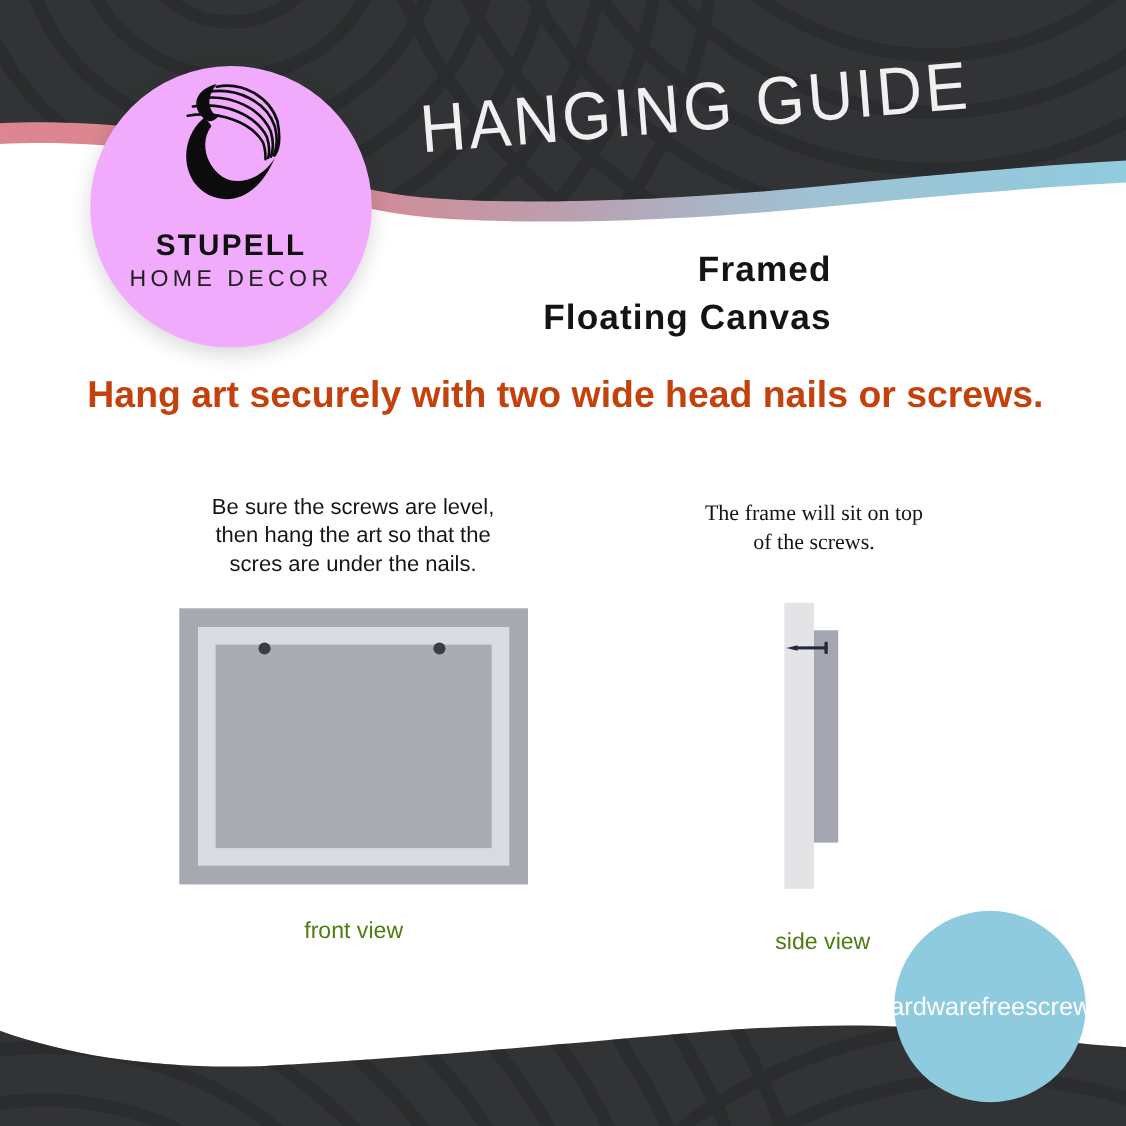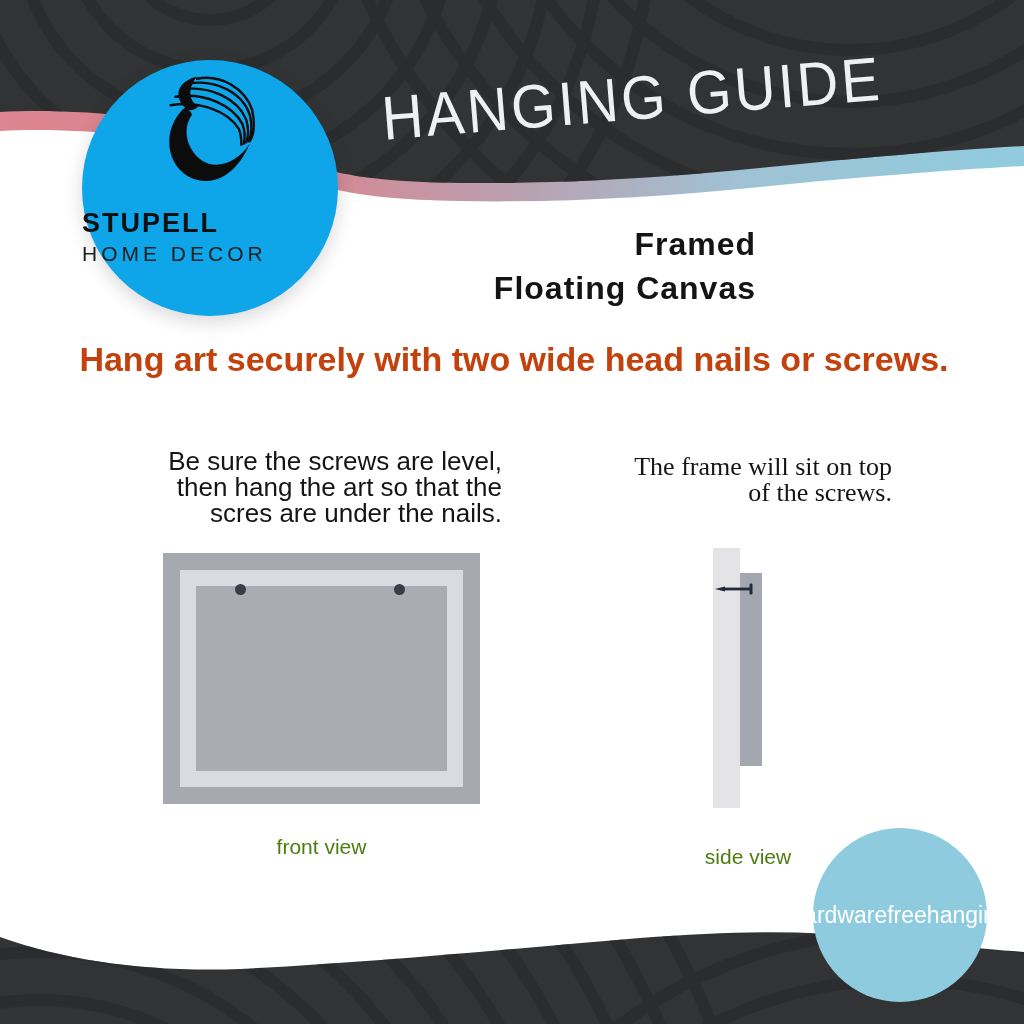--- a/index.html
+++ b/index.html
@@ -15,22 +15,22 @@
   .hanging-title{
     position:absolute;left:337px;top:50px;width:590px;height:96px;
     display:flex;align-items:center;justify-content:center;
     margin:0;font-size:57px;font-weight:500;letter-spacing:3px;
     color:var(--heading-white,#f0eff1);
     transform:rotate(-4.6deg) scaleY(1.08);transform-origin:center;
     white-space:nowrap;
   }
   .logo-circle{
     position:absolute;left:82px;top:60px;width:256px;height:256px;border-radius:50%;
-    background:#0ea5e9;box-shadow:0 6px 18px rgba(40,40,45,.18);
-    text-align:left;
+    background:#f0abfc;box-shadow:0 6px 18px rgba(40,40,45,.18);
+    text-align:center;
   }
   .logo-swoosh{position:absolute;left:66px;top:14px;width:122px;height:120px;}
   .brand-name{
     position:absolute;left:0;right:0;top:148px;
     font-size:27px;font-weight:600;letter-spacing:2px;color:#101010;
   }
   .brand-tagline{
     position:absolute;left:0;right:0;top:182px;
     font-size:21px;font-weight:400;letter-spacing:4px;color:#1f1f1f;
   }
@@ -40,21 +40,21 @@
     position:absolute;left:256px;top:222px;width:500px;margin:0;
     text-align:right;font-size:32px;line-height:44px;font-weight:700;
     letter-spacing:1px;color:#141414;
   }
   .main-instruction{
     position:absolute;left:62px;top:340px;width:904px;
     text-align:center;font-size:34px;font-weight:600;color:#c2410c;
   }
 
   
-  .note{position:absolute;text-align:right;font-size:26px;line-height:26px;font-weight:500;color:#151515;}
+  .note{position:absolute;text-align:center;font-size:20px;line-height:26px;font-weight:500;color:#151515;}
   .note-front{left:140px;top:448px;width:362px;}
   .note-side{left:588px;top:454px;width:304px;font-family:Liberation Serif, serif;}
   .caption{position:absolute;text-align:center;font-size:21px;font-weight:500;color:#4d7c0f;}
   .caption-front{left:163px;top:835px;width:317px;}
   .caption-side{left:648px;top:845px;width:200px;}
 
   
   .front-frame{position:absolute;left:163px;top:553px;width:317px;height:251px;background:var(--frame-outer,#a7a9b1);}
   .front-mat{position:absolute;left:17px;top:17px;right:17px;bottom:17px;background:var(--frame-mat,#d9dbe1);}
   .front-canvas{position:absolute;left:16px;top:16px;right:16px;bottom:16px;background:var(--frame-canvas,#aaacb4);}
@@ -186,16 +186,16 @@
   <svg class="nail" viewBox="0 0 42 14" aria-hidden="true">
     <polygon points="1,7 11,4.5 11,9.5" style="fill:var(--nail,#23293a)"></polygon>
     <rect x="9" y="5.6" width="28" height="2.8" style="fill:var(--nail,#23293a)"></rect>
     <rect x="35.5" y="1.5" width="3" height="11" rx="1.2" style="fill:var(--nail,#23293a)"></rect>
   </svg>
   <div class="caption caption-side">side view</div>
 
   <div class="badge-circle">
     <span>hardware</span>
     <span>free</span>
-    <span>hanging</span>
+    <span>screws</span>
   </div>
 
 </div>
 
 </body></html>

